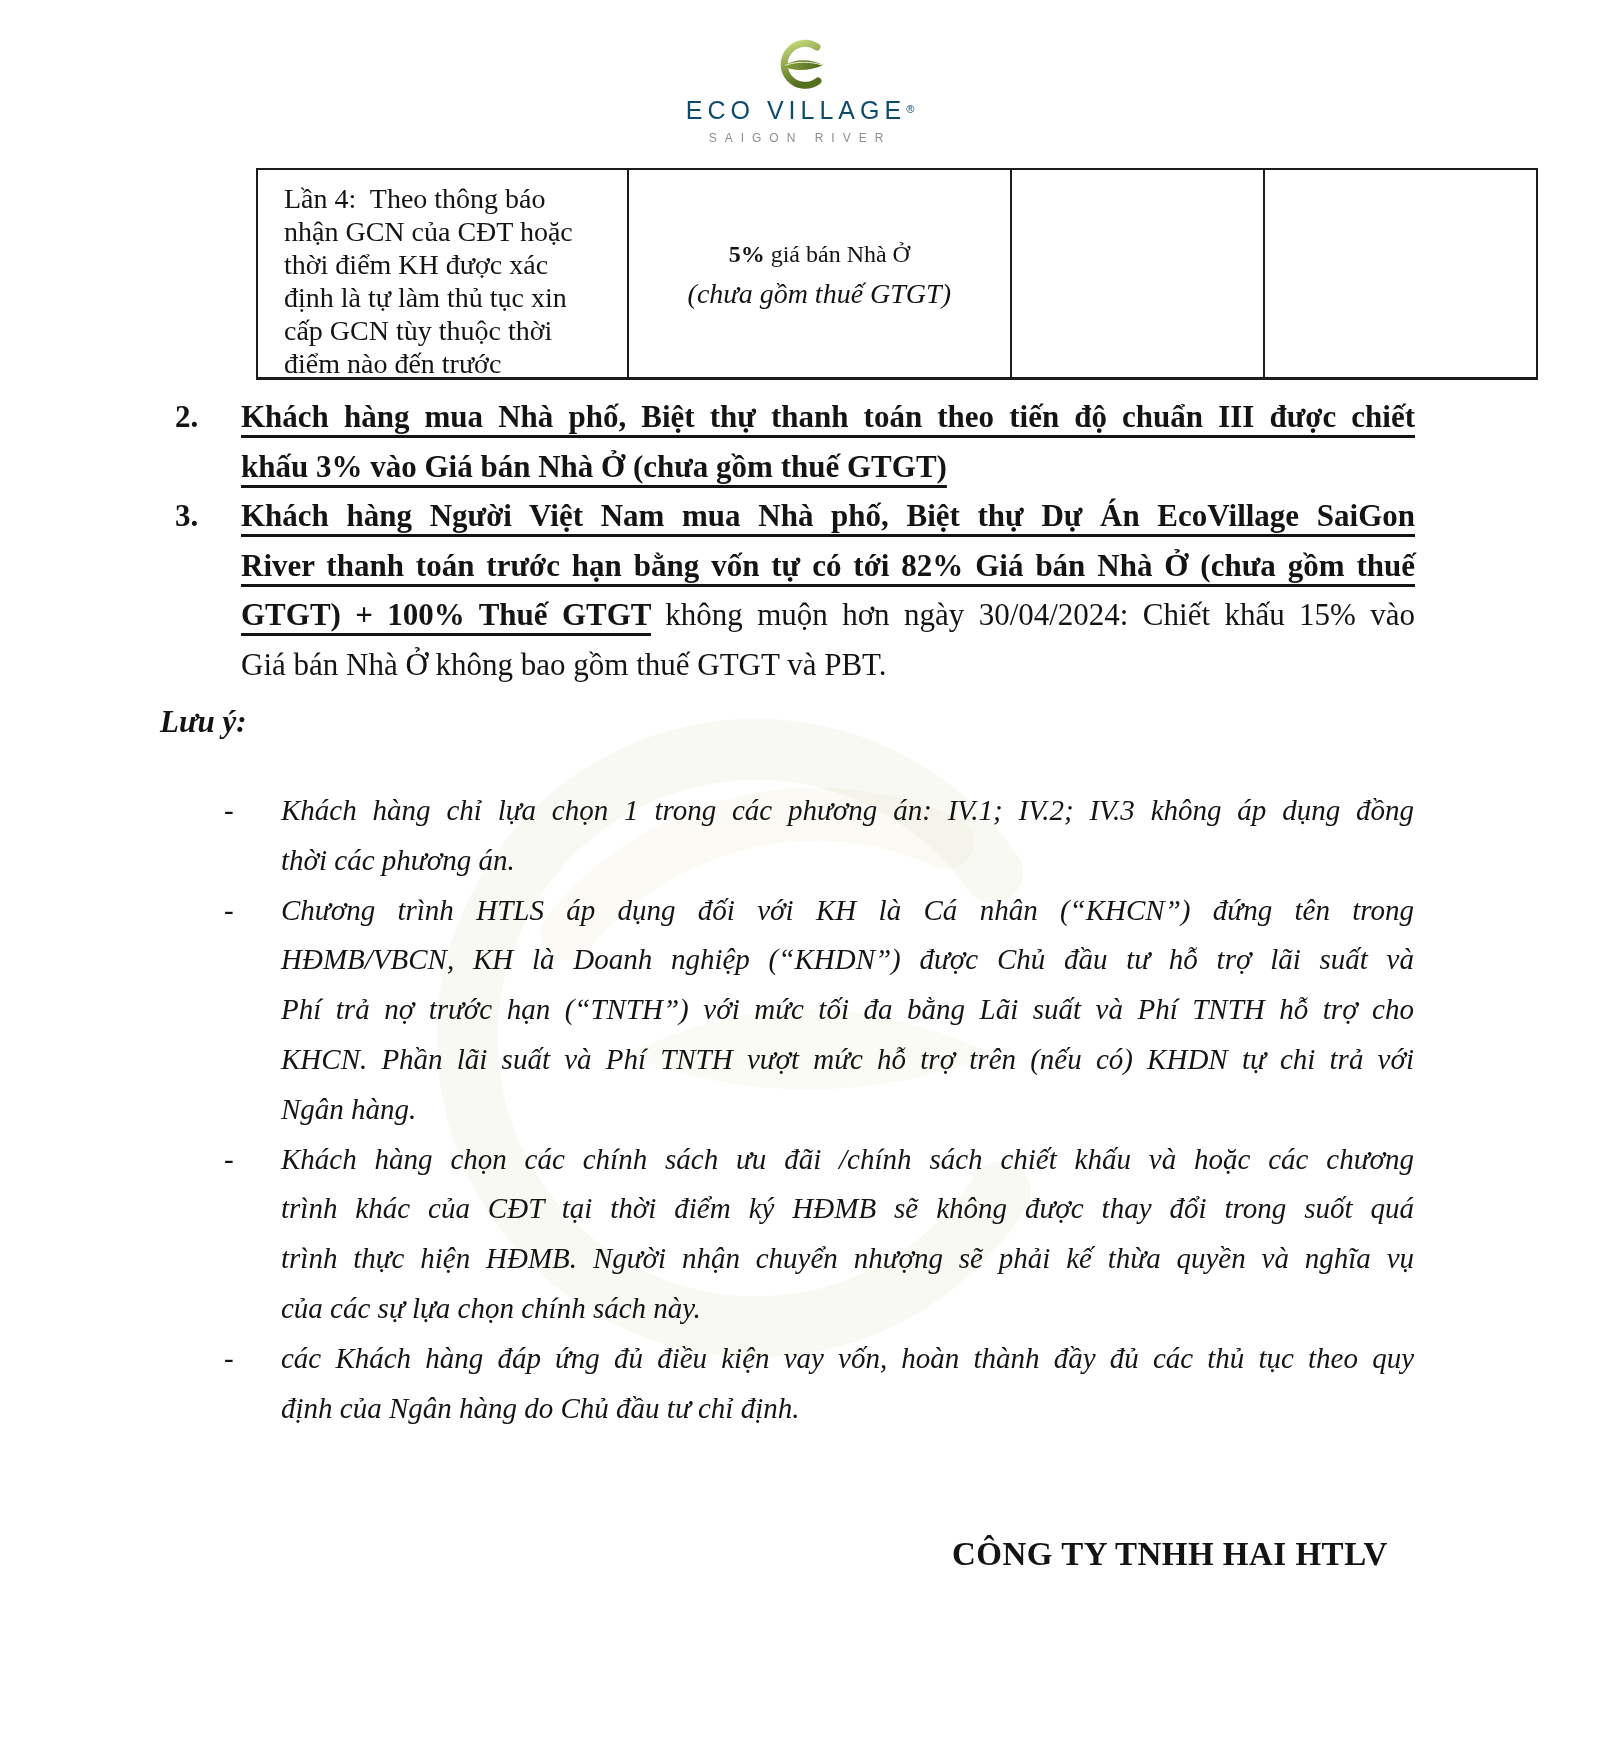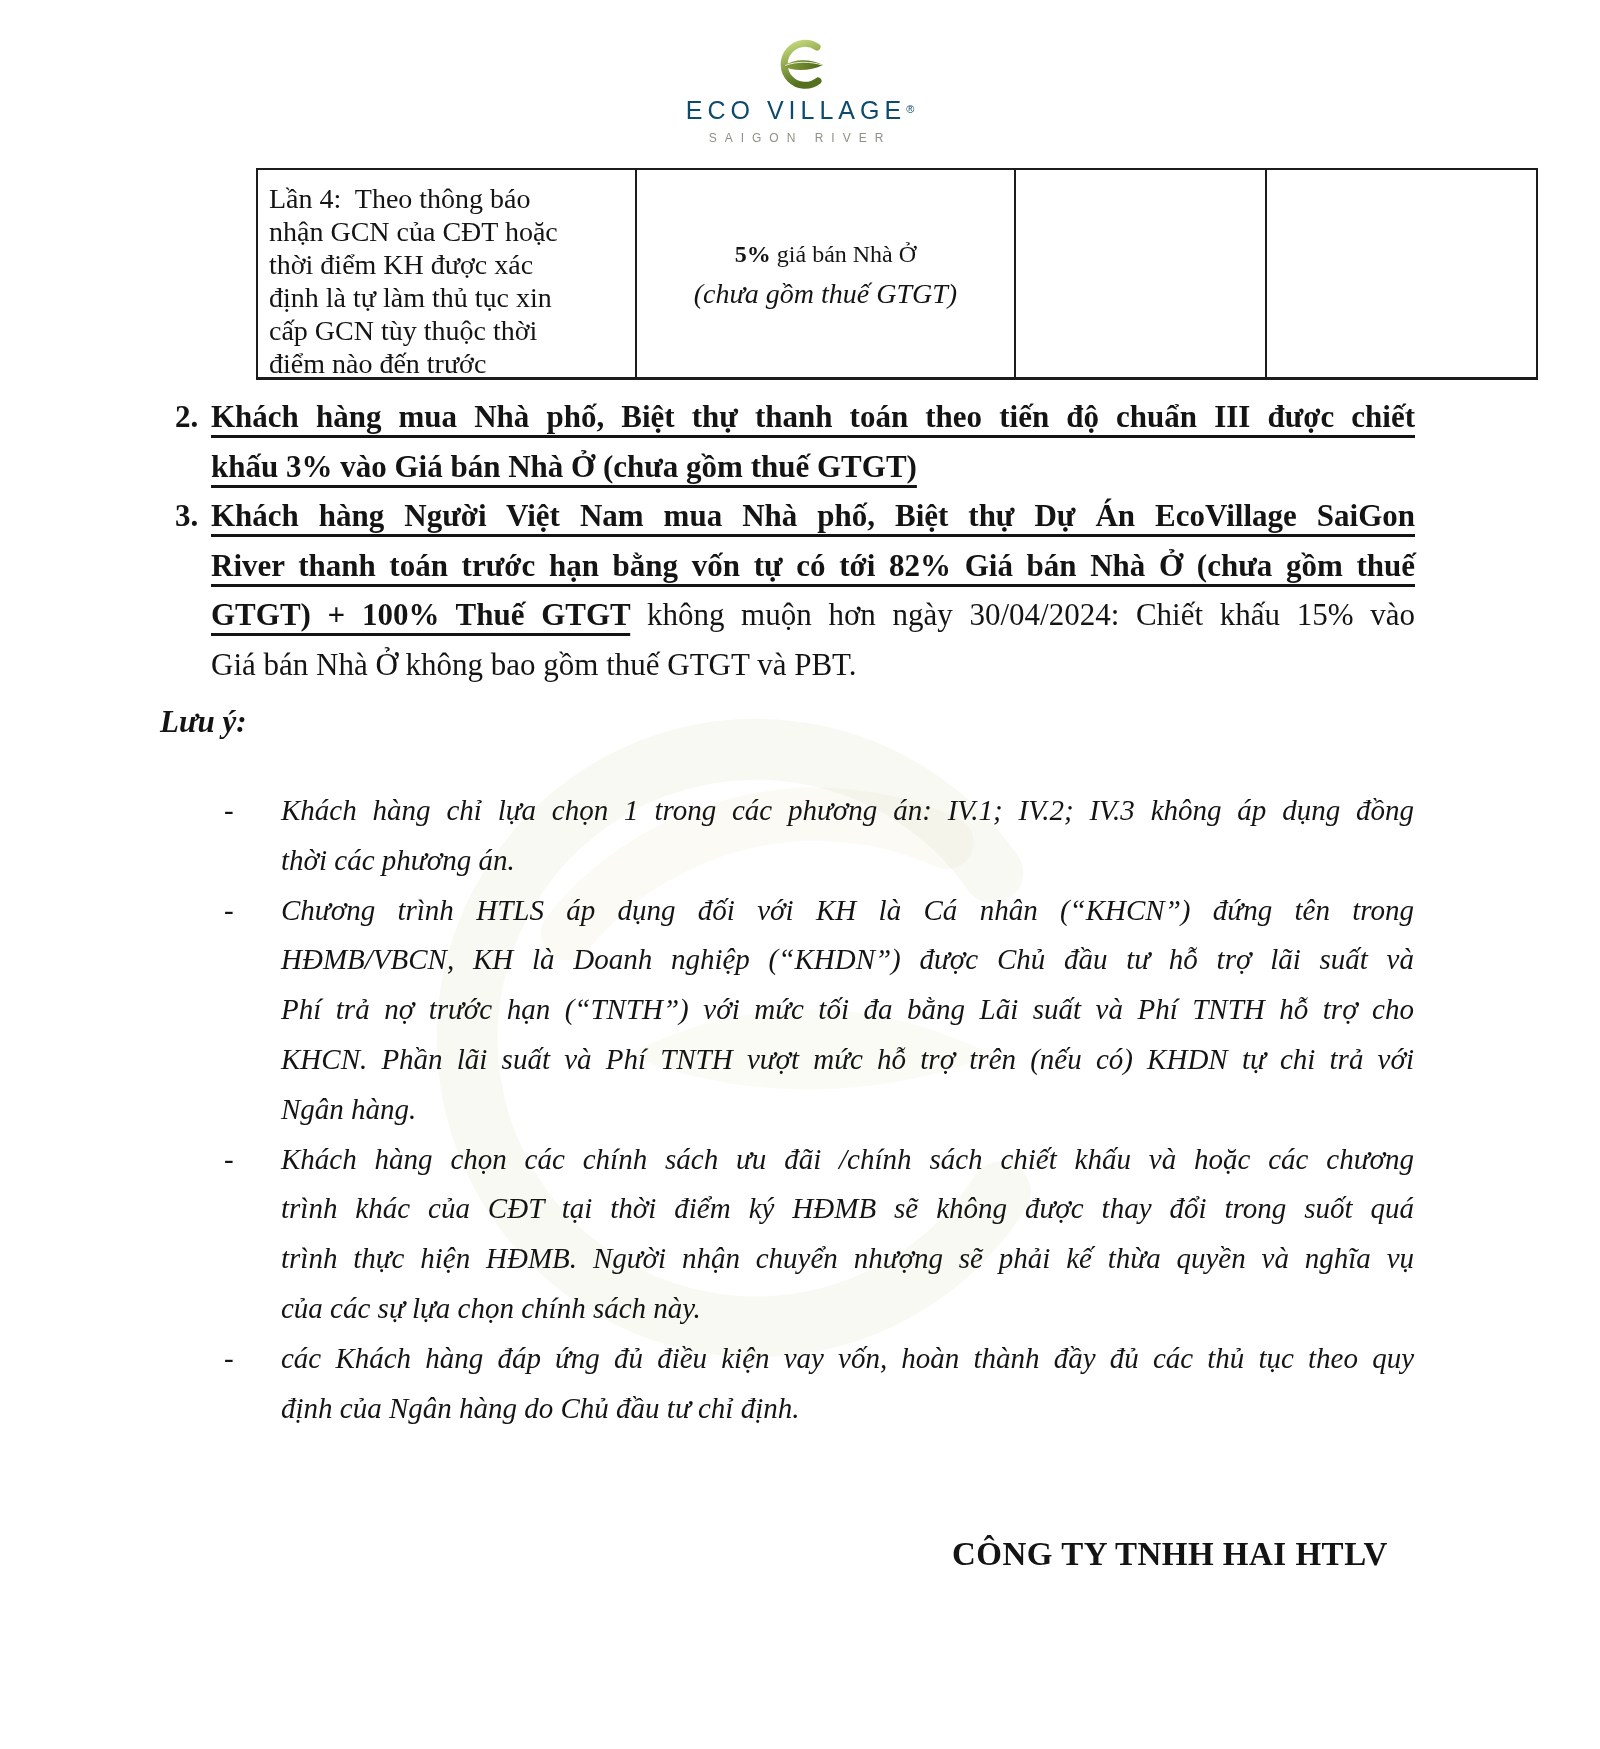--- a/index.html
+++ b/index.html
@@ -28,33 +28,33 @@
   }
   
   .pay-table{
     position:absolute;left:256px;top:168px;width:1282px;height:212px;
     display:flex;box-sizing:border-box;
     border:2px solid #1c1c1c;border-bottom-width:3px;
     background:transparent;
   }
   .cell{box-sizing:border-box;border-right:2px solid #1c1c1c;}
   .cell:last-child{border-right:none;}
-  .cell-1{width:372px;padding:12px 10px 0 0;margin-left:11px;}
+  .cell-1{width:372px;padding:12px 10px 0 26px;}
   .cell-1 .tline{height:33px;line-height:33px;font-size:28px;white-space:nowrap;}
   .cell-2{width:384px;display:flex;flex-direction:column;justify-content:center;align-items:center;}
   .cell-2 .amt-line{font-size:24px;line-height:40px;white-space:nowrap;}
   .cell-2 .amt-line b{font-weight:700;}
   .cell-2 .note-line{font-size:28px;line-height:40px;font-style:italic;white-space:nowrap;}
   .cell-3{width:254px;}
   .cell-4{width:272px;}
   
   .items{position:absolute;left:175px;top:392px;width:1240px;}
   .item{position:relative;}
   .item-number{position:absolute;left:0;top:0;height:49.5px;line-height:49.5px;font-size:31px;font-weight:700;}
-  .item-line{margin-left:36px;height:49.5px;line-height:49.5px;font-size:31px;font-weight:700;}
+  .item-line{margin-left:66px;height:49.5px;line-height:49.5px;font-size:31px;font-weight:700;}
   .just{text-align:justify;text-align-last:justify;}
   .u{text-decoration:underline;text-decoration-thickness:2.5px;text-underline-offset:8px;}
   .reg-w{font-weight:400;}
   
   .note-heading{
     position:absolute;left:160px;top:704px;
     font-size:31px;font-weight:700;font-style:italic;
   }
   .bullets{position:absolute;left:224px;top:786px;width:1190px;}
   .bullet{position:relative;}

